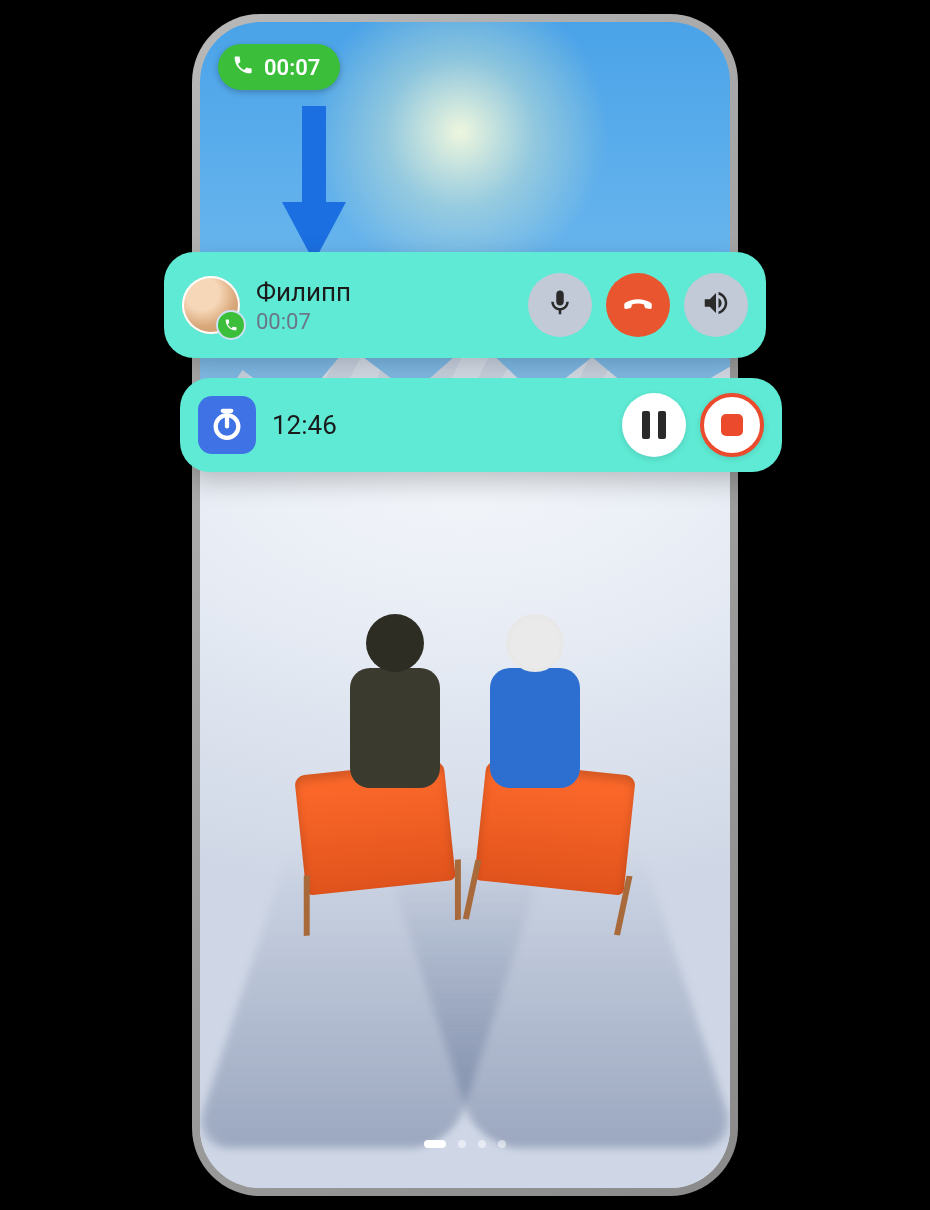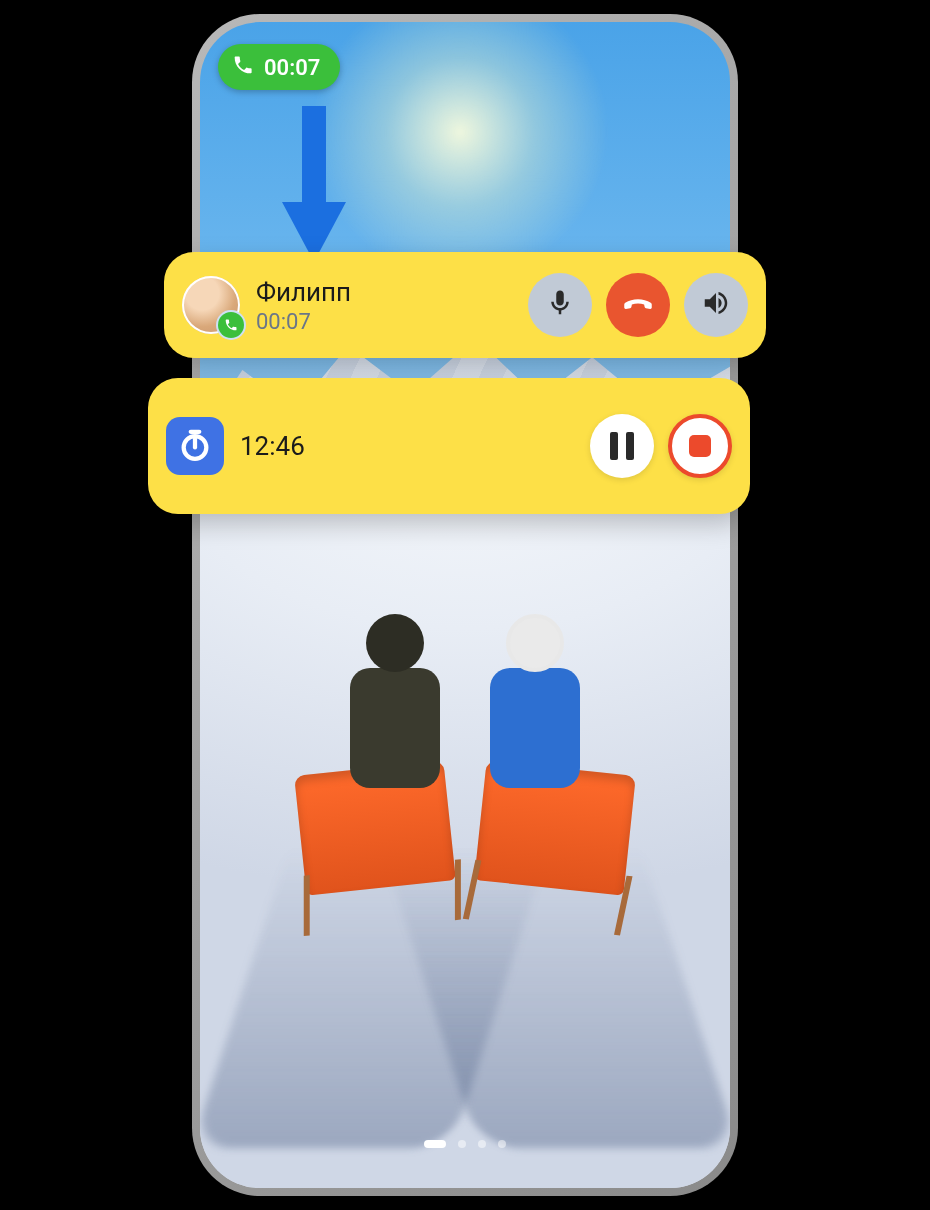--- a/index.html
+++ b/index.html
@@ -105,28 +105,28 @@
   .dots {
     position: absolute; bottom: 40px; left: 0; right: 0;
     display: flex; justify-content: center; gap: 12px;
   }
   .dots .dot { width: 8px; height: 8px; border-radius: 50%; background: rgba(255,255,255,.5); }
   .dots .bar { width: 22px; height: 8px; border-radius: 4px; background: #fff; }
 
   
   .card {
     position: absolute;
-    background: #fde047;
+    background: #5eead4;
     border-radius: 30px;
     box-shadow: 0 10px 26px rgba(0,0,0,.22);
     display: flex; align-items: center;
     padding: 0 18px 0 18px;
   }
   .card-call  { left: 164px; top: 252px; width: 602px; height: 106px; }
-  .card-timer { left: 148px; top: 378px; width: 602px; height: 136px; }
+  .card-timer { left: 180px; top: 378px; width: 602px; height: 94px; }
 
   .avatar {
     width: 58px; height: 58px; border-radius: 50%;
     background: radial-gradient(circle at 35% 30%, #f6d7b8 0 30%, #d9a87a 60%, #c7936a 100%);
     position: relative; flex: none;
     box-shadow: 0 0 0 2px #fff inset;
   }
   .avatar .badge {
     position: absolute; right: -4px; bottom: -4px;
     width: 26px; height: 26px; border-radius: 50%;

